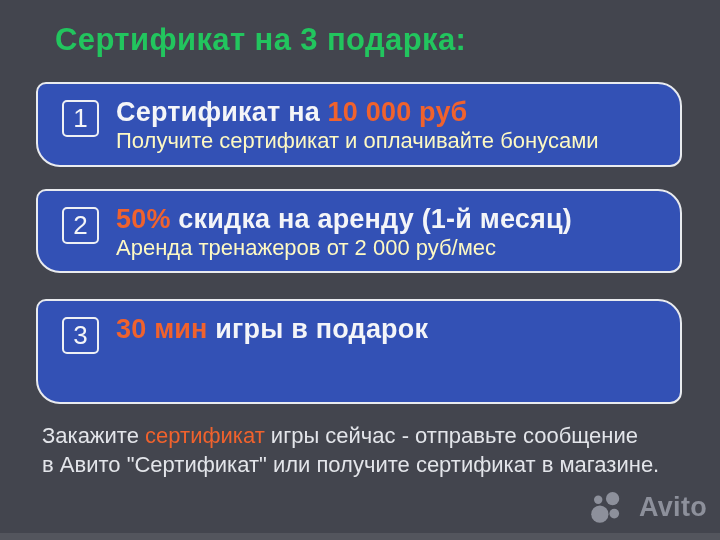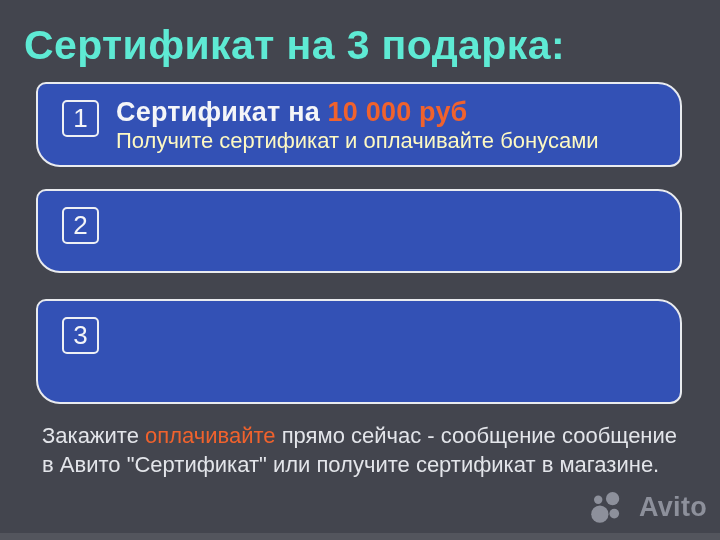--- a/index.html
+++ b/index.html
@@ -8,25 +8,25 @@
     position: relative;
     width: 720px; height: 540px;
     background: #43454e;
     font-family: "Liberation Sans", sans-serif;
     overflow: hidden;
   }
   .accent { color: #f0622d; }
 
   .page-title {
     position: absolute;
-    left: 24px; top: 22px;
-    font-size: 41px;
+    left: 55px; top: 22px;
+    font-size: 31px;
     font-weight: 700;
     letter-spacing: 0.4px;
-    color: #5eead4;
+    color: #22c55e;
   }
 
   .card {
     position: absolute;
     left: 36px;
     width: 646px;
     background: #3351b5;
     border: 2px solid #e9ebef;
     border-radius: 10px 24px 12px 24px;
     display: flex;
@@ -111,32 +111,37 @@
     <div class="card-text">
       <div class="card-title"><span>Сертификат на </span><span class="accent">10 000 руб</span><span></span></div>
       <div class="card-subtitle">Получите сертификат и оплачивайте бонусами</div>
     </div>
   </div>
 
   <div class="card card-2">
     <div class="num-box">
       <span>2</span>
     </div>
+    <div class="card-text">
+      <div class="card-title"><span></span><span class="accent">50%</span><span> скидка на аренду (1-й месяц)</span></div>
+      <div class="card-subtitle">Аренда тренажеров от 2 000 руб/мес</div>
+    </div>
   </div>
 
   <div class="card card-3">
     <div class="num-box">
       <span>3</span>
     </div>
     <div class="card-text">
+      <div class="card-title"><span></span><span class="accent">30 мин</span><span> игры в подарок</span></div>
     </div>
   </div>
 
   <div class="footer-text">
-    <span>Закажите </span><span class="accent">оплачивайте</span><span> прямо сейчас - сообщение сообщение</span><br>
+    <span>Закажите </span><span class="accent">сертификат</span><span> игры сейчас - отправьте сообщение</span><br>
     <span>в Авито "Сертификат" или получите сертификат в магазине.</span>
   </div>
 
   <div class="watermark">
     <svg width="31" height="31" viewBox="0 0 28 28" aria-hidden="true">
       <circle cx="6.5" cy="7" r="3.8" fill="#8d909b"></circle>
       <circle cx="19.5" cy="6" r="6" fill="#8d909b"></circle>
       <circle cx="8" cy="20" r="7.8" fill="#8d909b"></circle>
       <circle cx="21" cy="19.5" r="4.4" fill="#8d909b"></circle>
     </svg>

